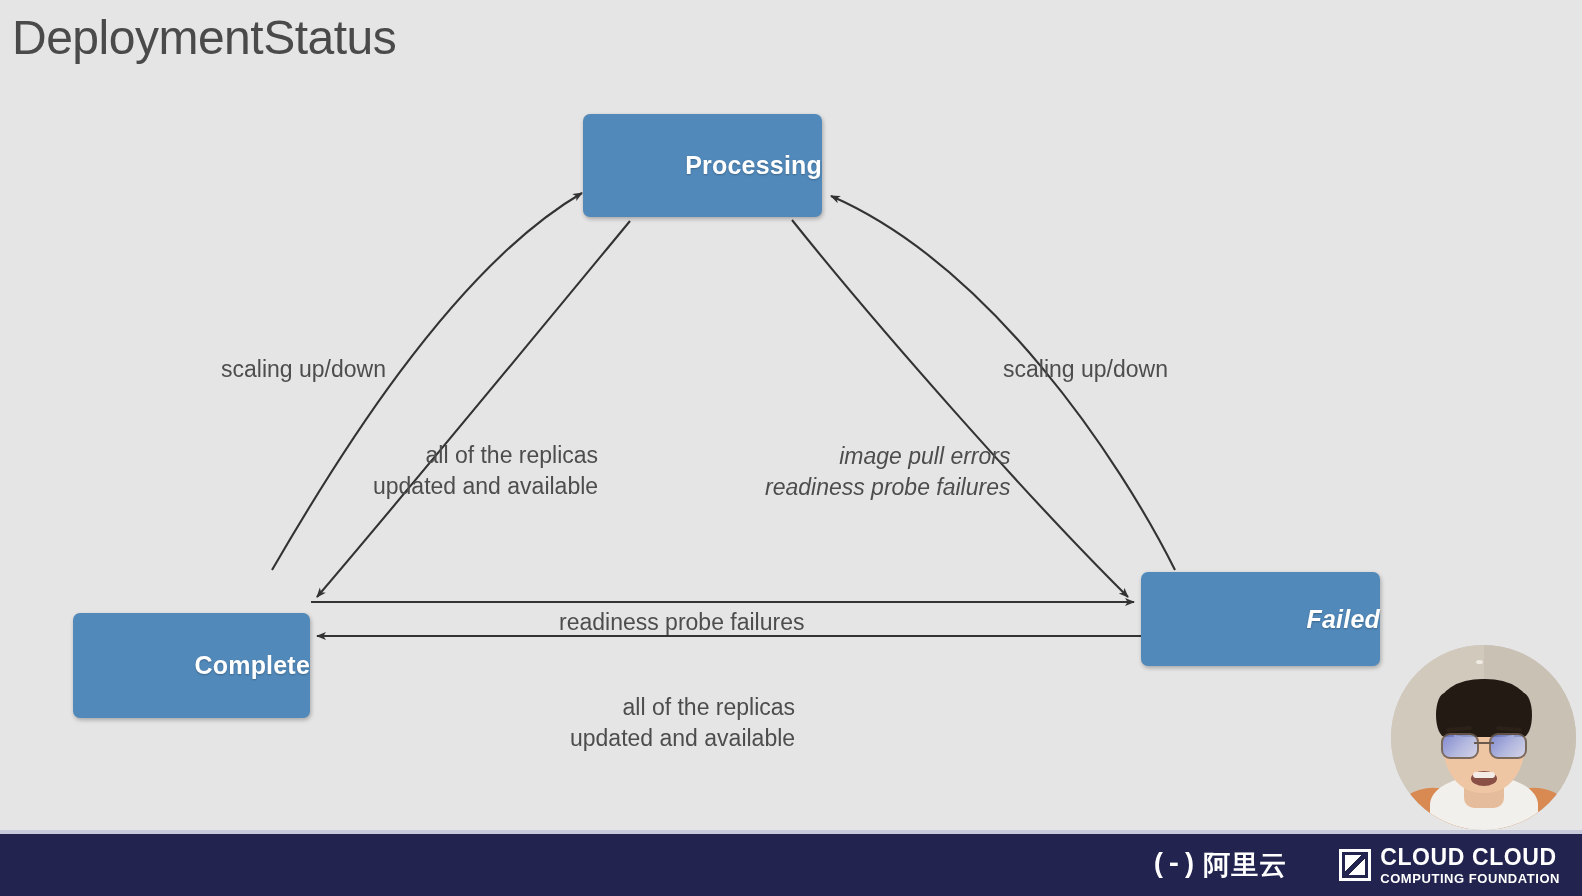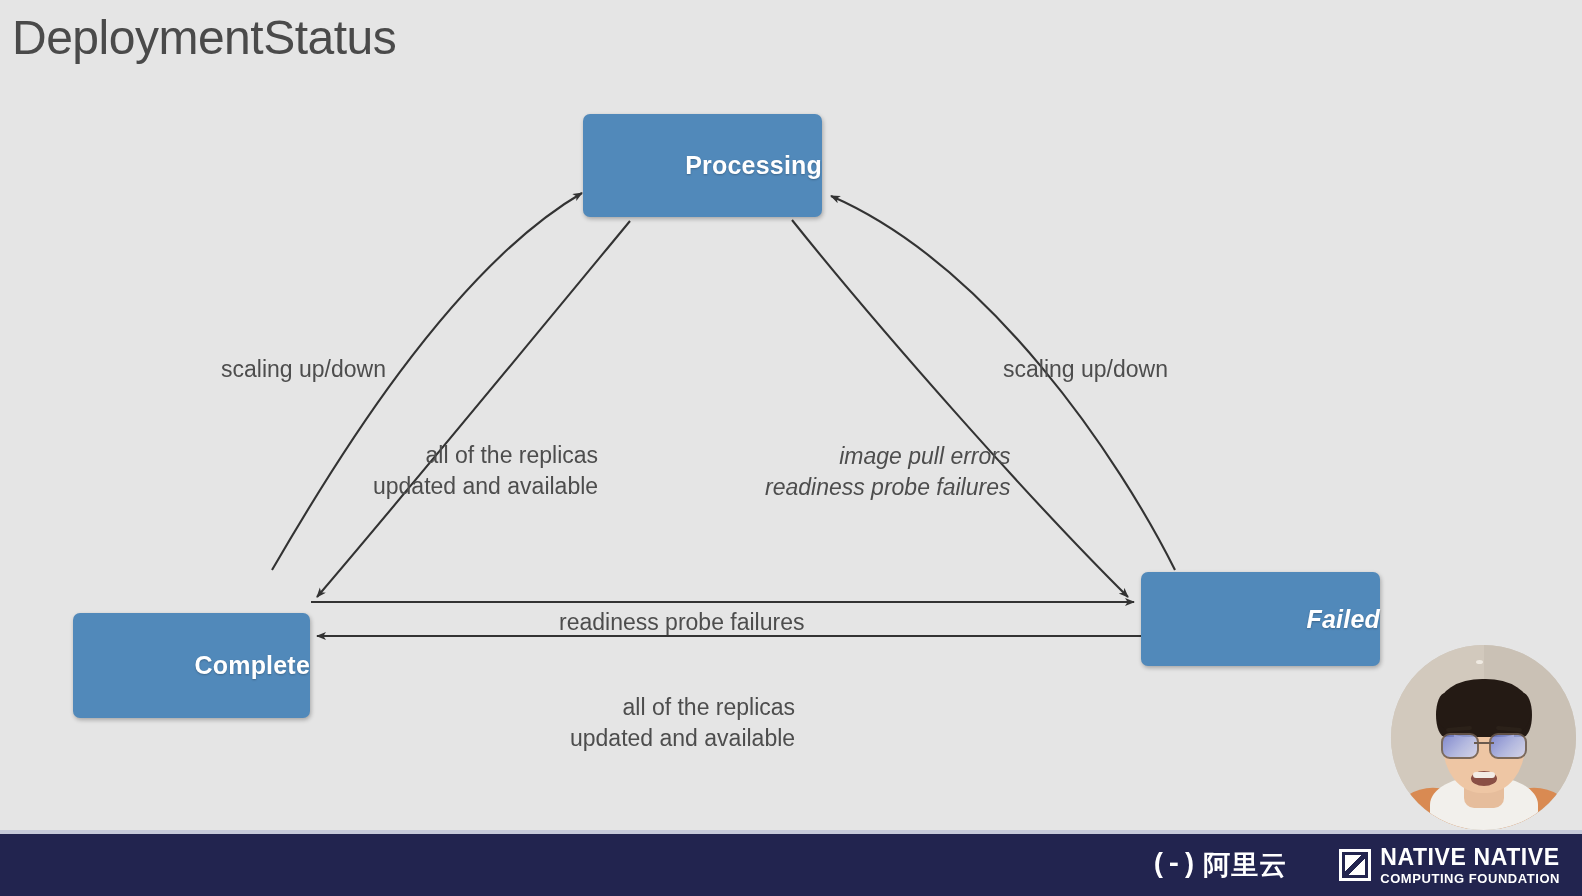--- a/index.html
+++ b/index.html
@@ -308,21 +308,21 @@
     <div class="logo-group">
 
       <div id="alibaba-logo">
         <span class="ali-mark">(-)</span>
         <span class="ali-text">阿里云</span>
       </div>
 
       <div id="cncf-logo">
         <span class="cncf-mark"></span>
         <span class="cncf-text">
-          <span class="cncf-t1">NATIVE NATIVE</span>
+          <span class="cncf-t1">CLOUD CLOUD</span>
           <span class="cncf-t2">COMPUTING FOUNDATION</span>
         </span>
       </div>
 
     </div>
   </div>
 
 </div>
 
 </body></html>

